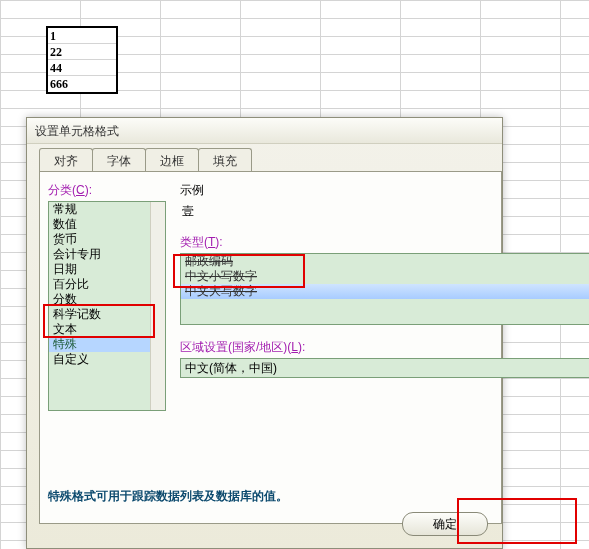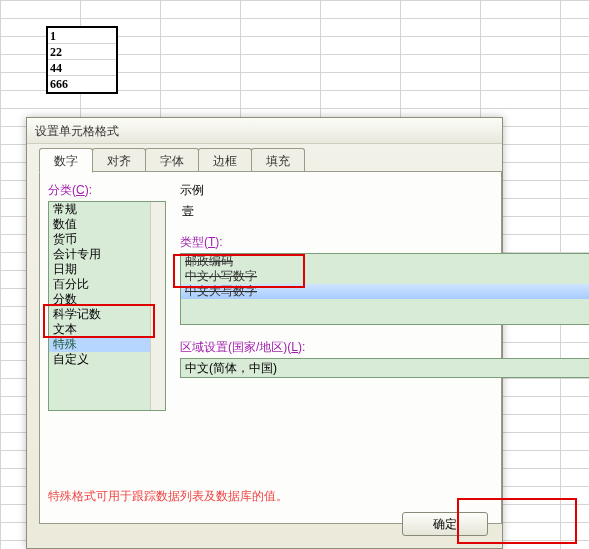--- a/index.html
+++ b/index.html
@@ -178,33 +178,34 @@
   .locale-select::after {
     content: "▾";
     position: absolute;
     right: 4px; top: 2px;
     color: #555;
   }
   .desc-text {
     position: absolute;
     left: 8px;
     bottom: 18px;
-    color: #ef4444;
+    color: #0c4a6e;
+    font-weight: bold;
   }
   .buttons {
     position: absolute;
     right: 14px;
     bottom: 12px;
   }
   .btn {
     width: 86px;
     height: 24px;
     border: 1px solid #8a8a78;
     background: linear-gradient(#fdfdfa, #e6e5d8);
-    border-radius: 3px;
+    border-radius: 11px;
     cursor: pointer;
     font-size: 12px;
     font-family: inherit;
   }
   
   .redbox {
     position: absolute;
     border: 2px solid #e10000;
     pointer-events: none;
   }
@@ -219,21 +220,20 @@
   <div class="cell">22</div>
   <div class="cell">44</div>
   <div class="cell">666</div>
 </div>
 
 <div class="dialog">
   <div class="titlebar">设置单元格格式</div>
 
   <div class="dialog-body">
     <div class="tabstrip">
-      <div class="tab active">数字</div>
       <div class="tab">对齐</div>
       <div class="tab">字体</div>
       <div class="tab">边框</div>
       <div class="tab">填充</div>
     </div>
 
     <div class="tab-panel">
 
       <div class="section-label">
         <span>分类(</span><span class="underline">C</span><span>):</span>

